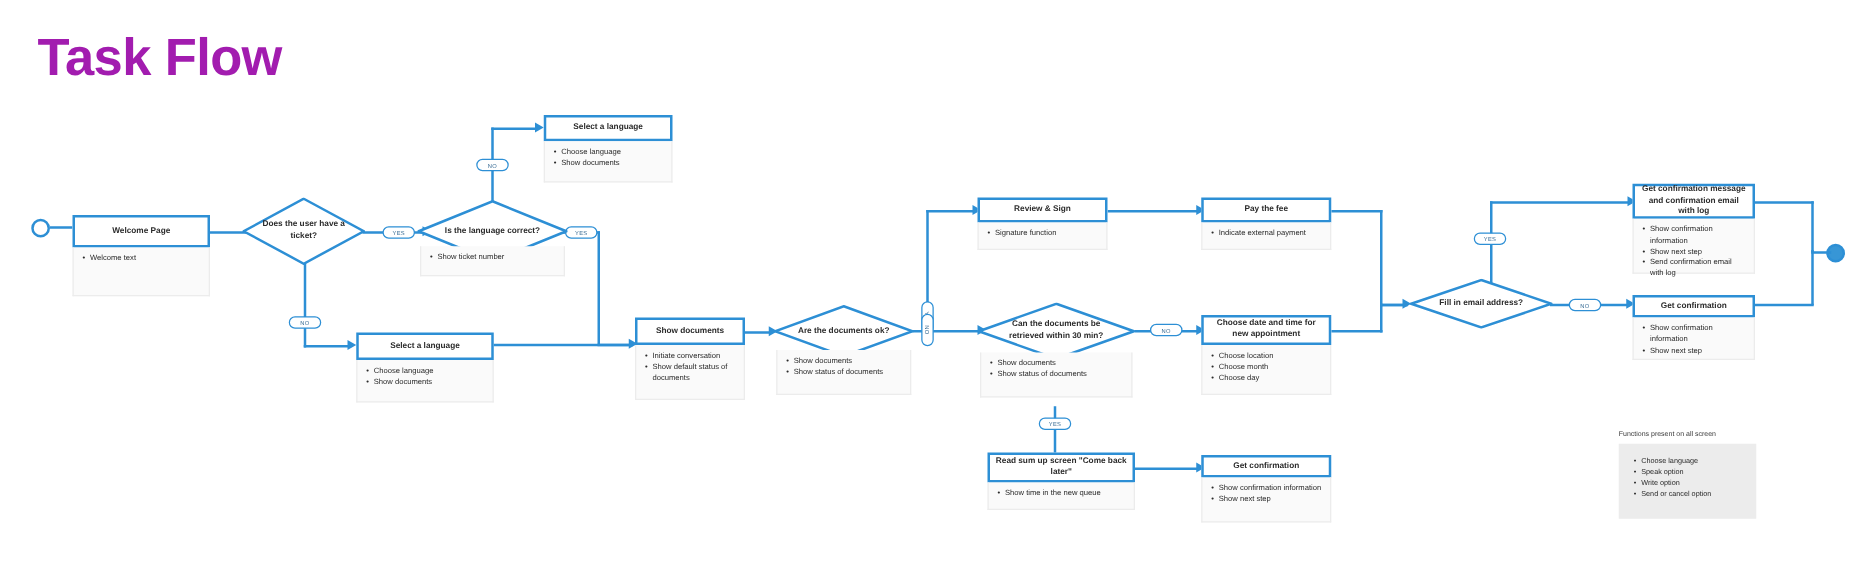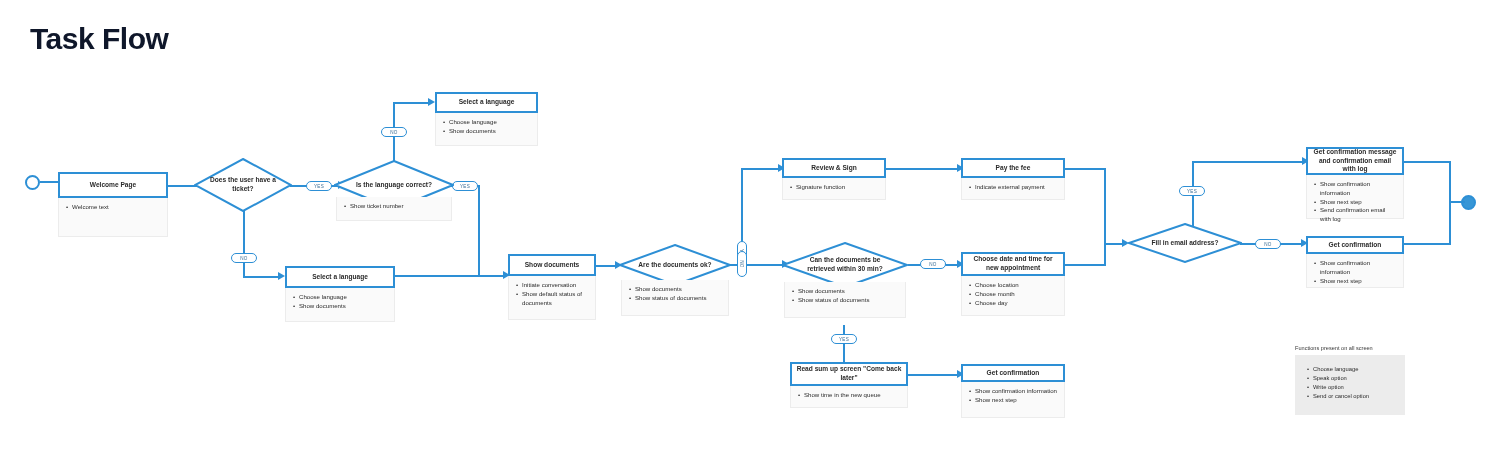--- a/index.html
+++ b/index.html
@@ -7,24 +7,24 @@
     width: 1500px; height: 450px;
     background: #ffffff;
     font-family: "Liberation Sans", sans-serif;
     overflow: hidden;
   }
   #canvas { position: relative; width: 1500px; height: 450px; }
 
   #title {
     position: absolute;
     left: 30px; top: 22px;
-    font-size: 30px;
+    font-size: 42px;
     font-weight: bold;
     letter-spacing: -0.5px;
-    color: #0f172a;
+    color: #a21caf;
   }
 
   
   .node { position: absolute; }
   .node .hdr {
     border: 2px solid #2D8FD5;
     background: #ffffff;
     color: #2b2b2b;
     font-size: 6.6px;
     font-weight: bold;

